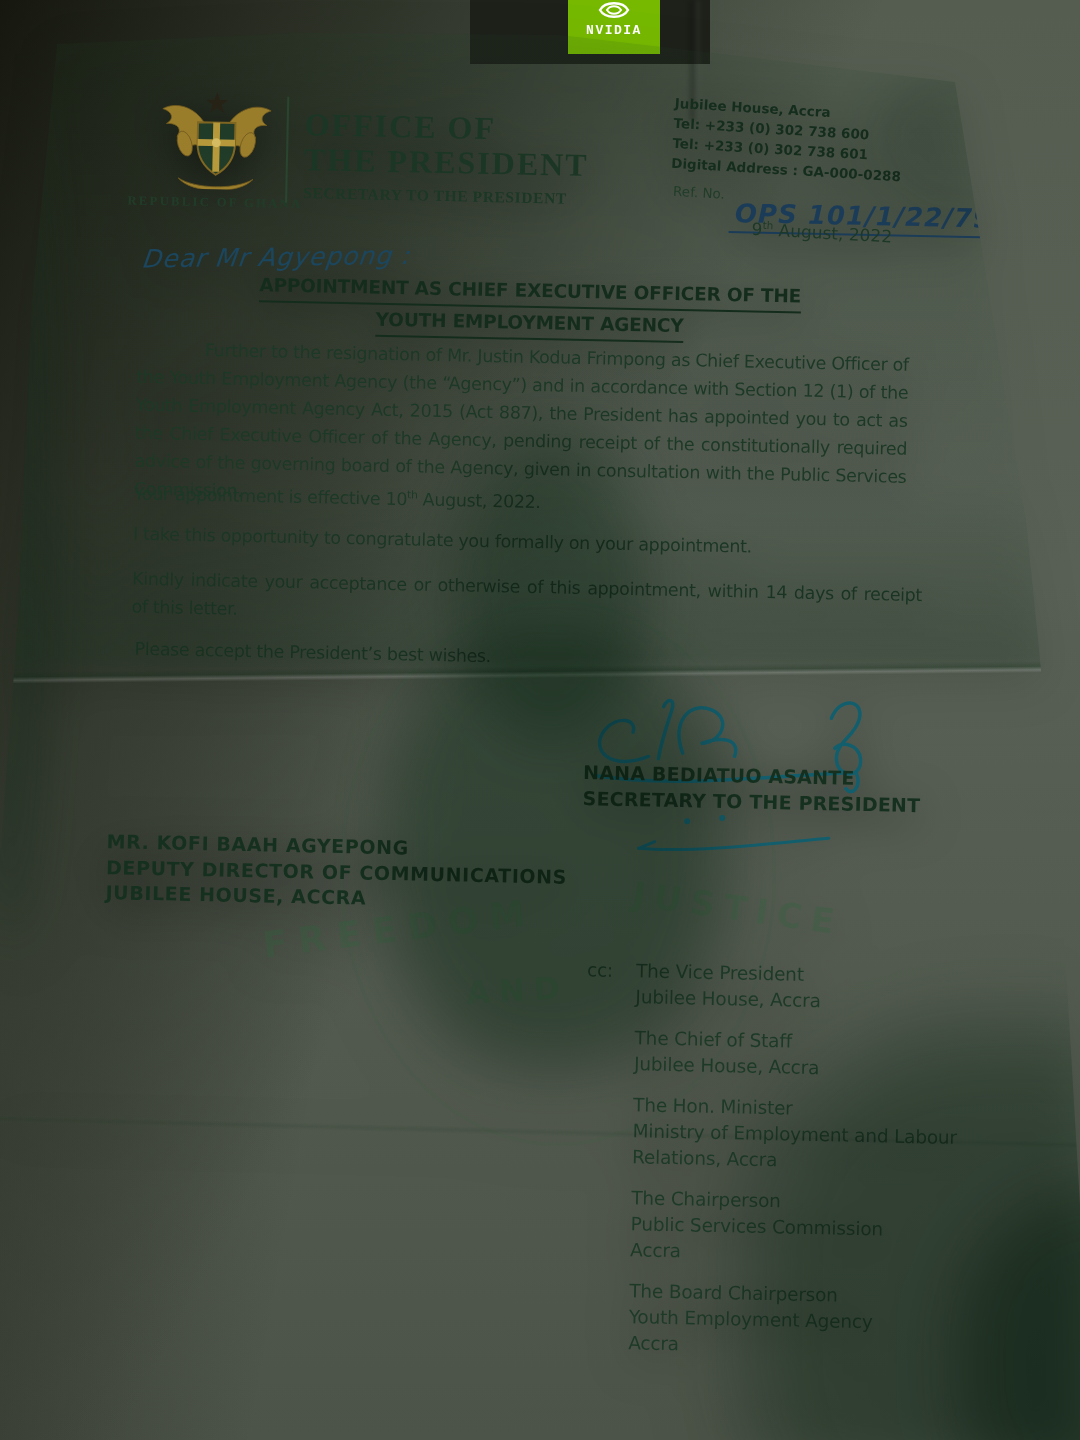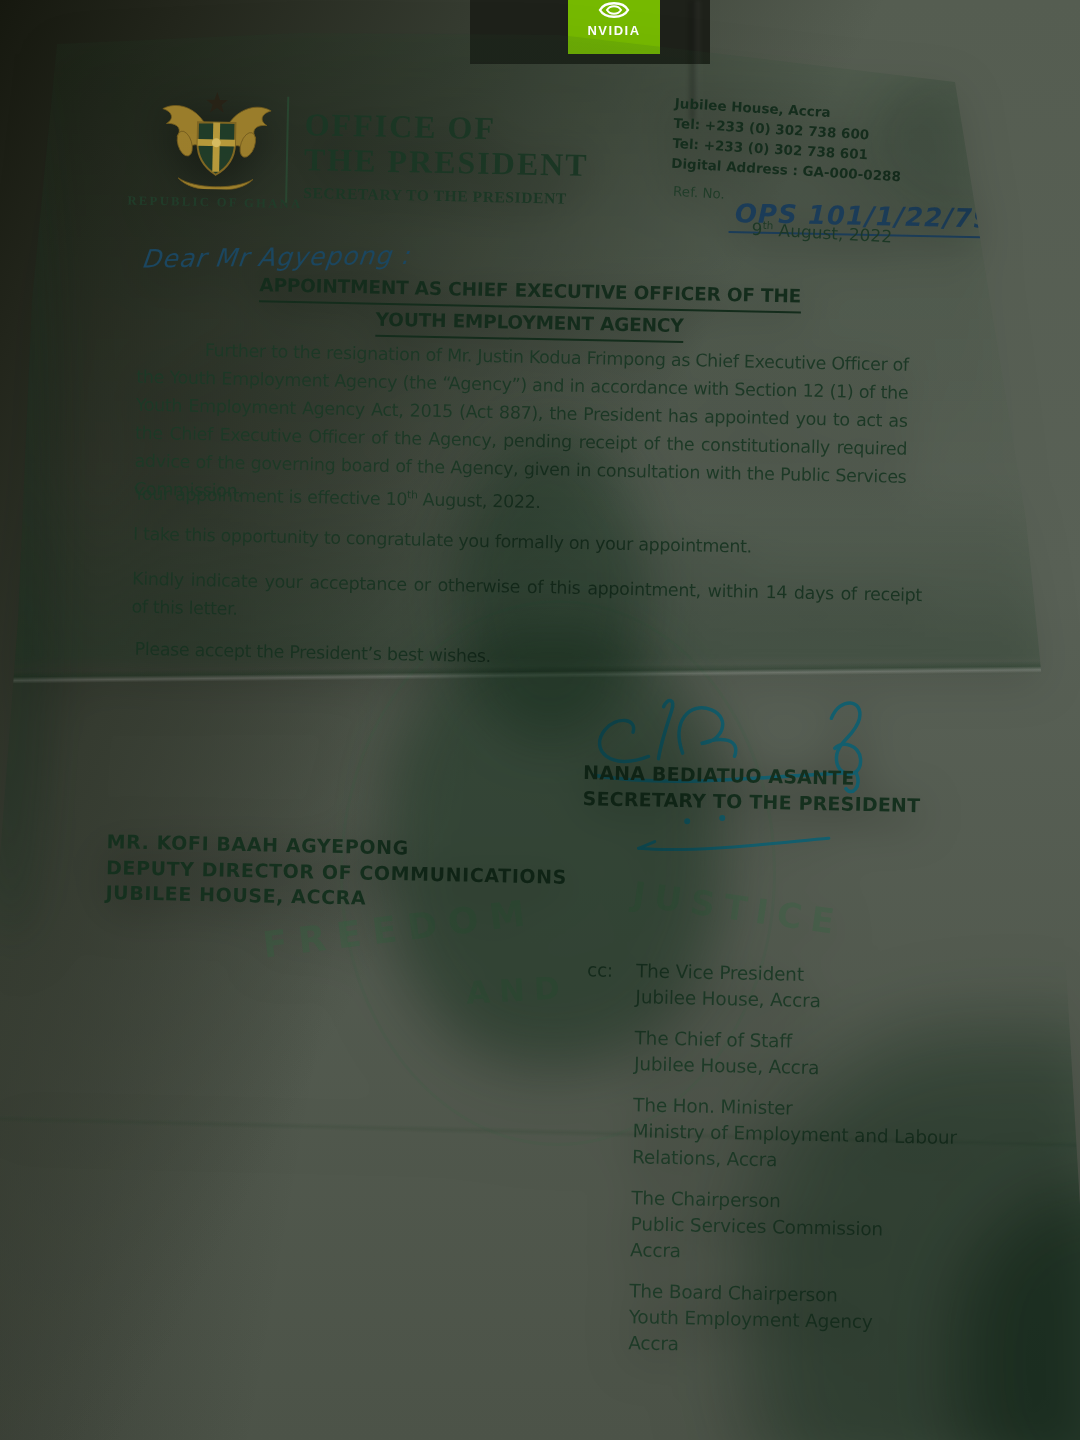--- a/index.html
+++ b/index.html
@@ -15,21 +15,21 @@
         linear-gradient(180deg, #555d51 0%, #596156 40%, #4c5348 100%);}
   .bg-wall-edge{position:absolute;left:690px;top:0;width:10px;height:120px;
       background:linear-gradient(to right, rgba(0,0,0,.35), rgba(255,255,255,.06));
       filter:blur(2px);}
   .shelf-band{position:absolute;left:470px;top:0;width:240px;height:64px;background:#1e211a;}
   .nvidia-box{position:absolute;left:568px;top:-8px;width:92px;height:62px;background:#76b900;
       display:flex;flex-direction:column;align-items:center;justify-content:flex-start;
       padding-top:6px;box-sizing:border-box;}
   .nvidia-box svg{display:block;}
   .nvidia-label{color:#ffffff;font-size:13px;font-weight:bold;letter-spacing:1.5px;line-height:1;
-      margin-top:2px;font-family:Liberation Sans, sans-serif;}
+      margin-top:2px;font-family:Liberation Mono, monospace;}
 
   
   .paper-wrap{position:absolute;inset:0;filter:drop-shadow(0 10px 22px rgba(0,0,0,.55));}
   .paper{position:absolute;inset:0;
       clip-path:polygon(57px 44px,300px 33px,560px 35px,705px 52px,955px 82px,
                         990px 300px,1026px 520px,1043px 690px,1062px 900px,1080px 1205px,
                         1080px 1440px,0px 1440px,0px 858px,18px 620px,32px 300px);
       background:linear-gradient(172deg,#8as 0%,#8cc794 0%,#91cb98 40%,#99d5a1 62%,#92d09a 100%);}
 
   

